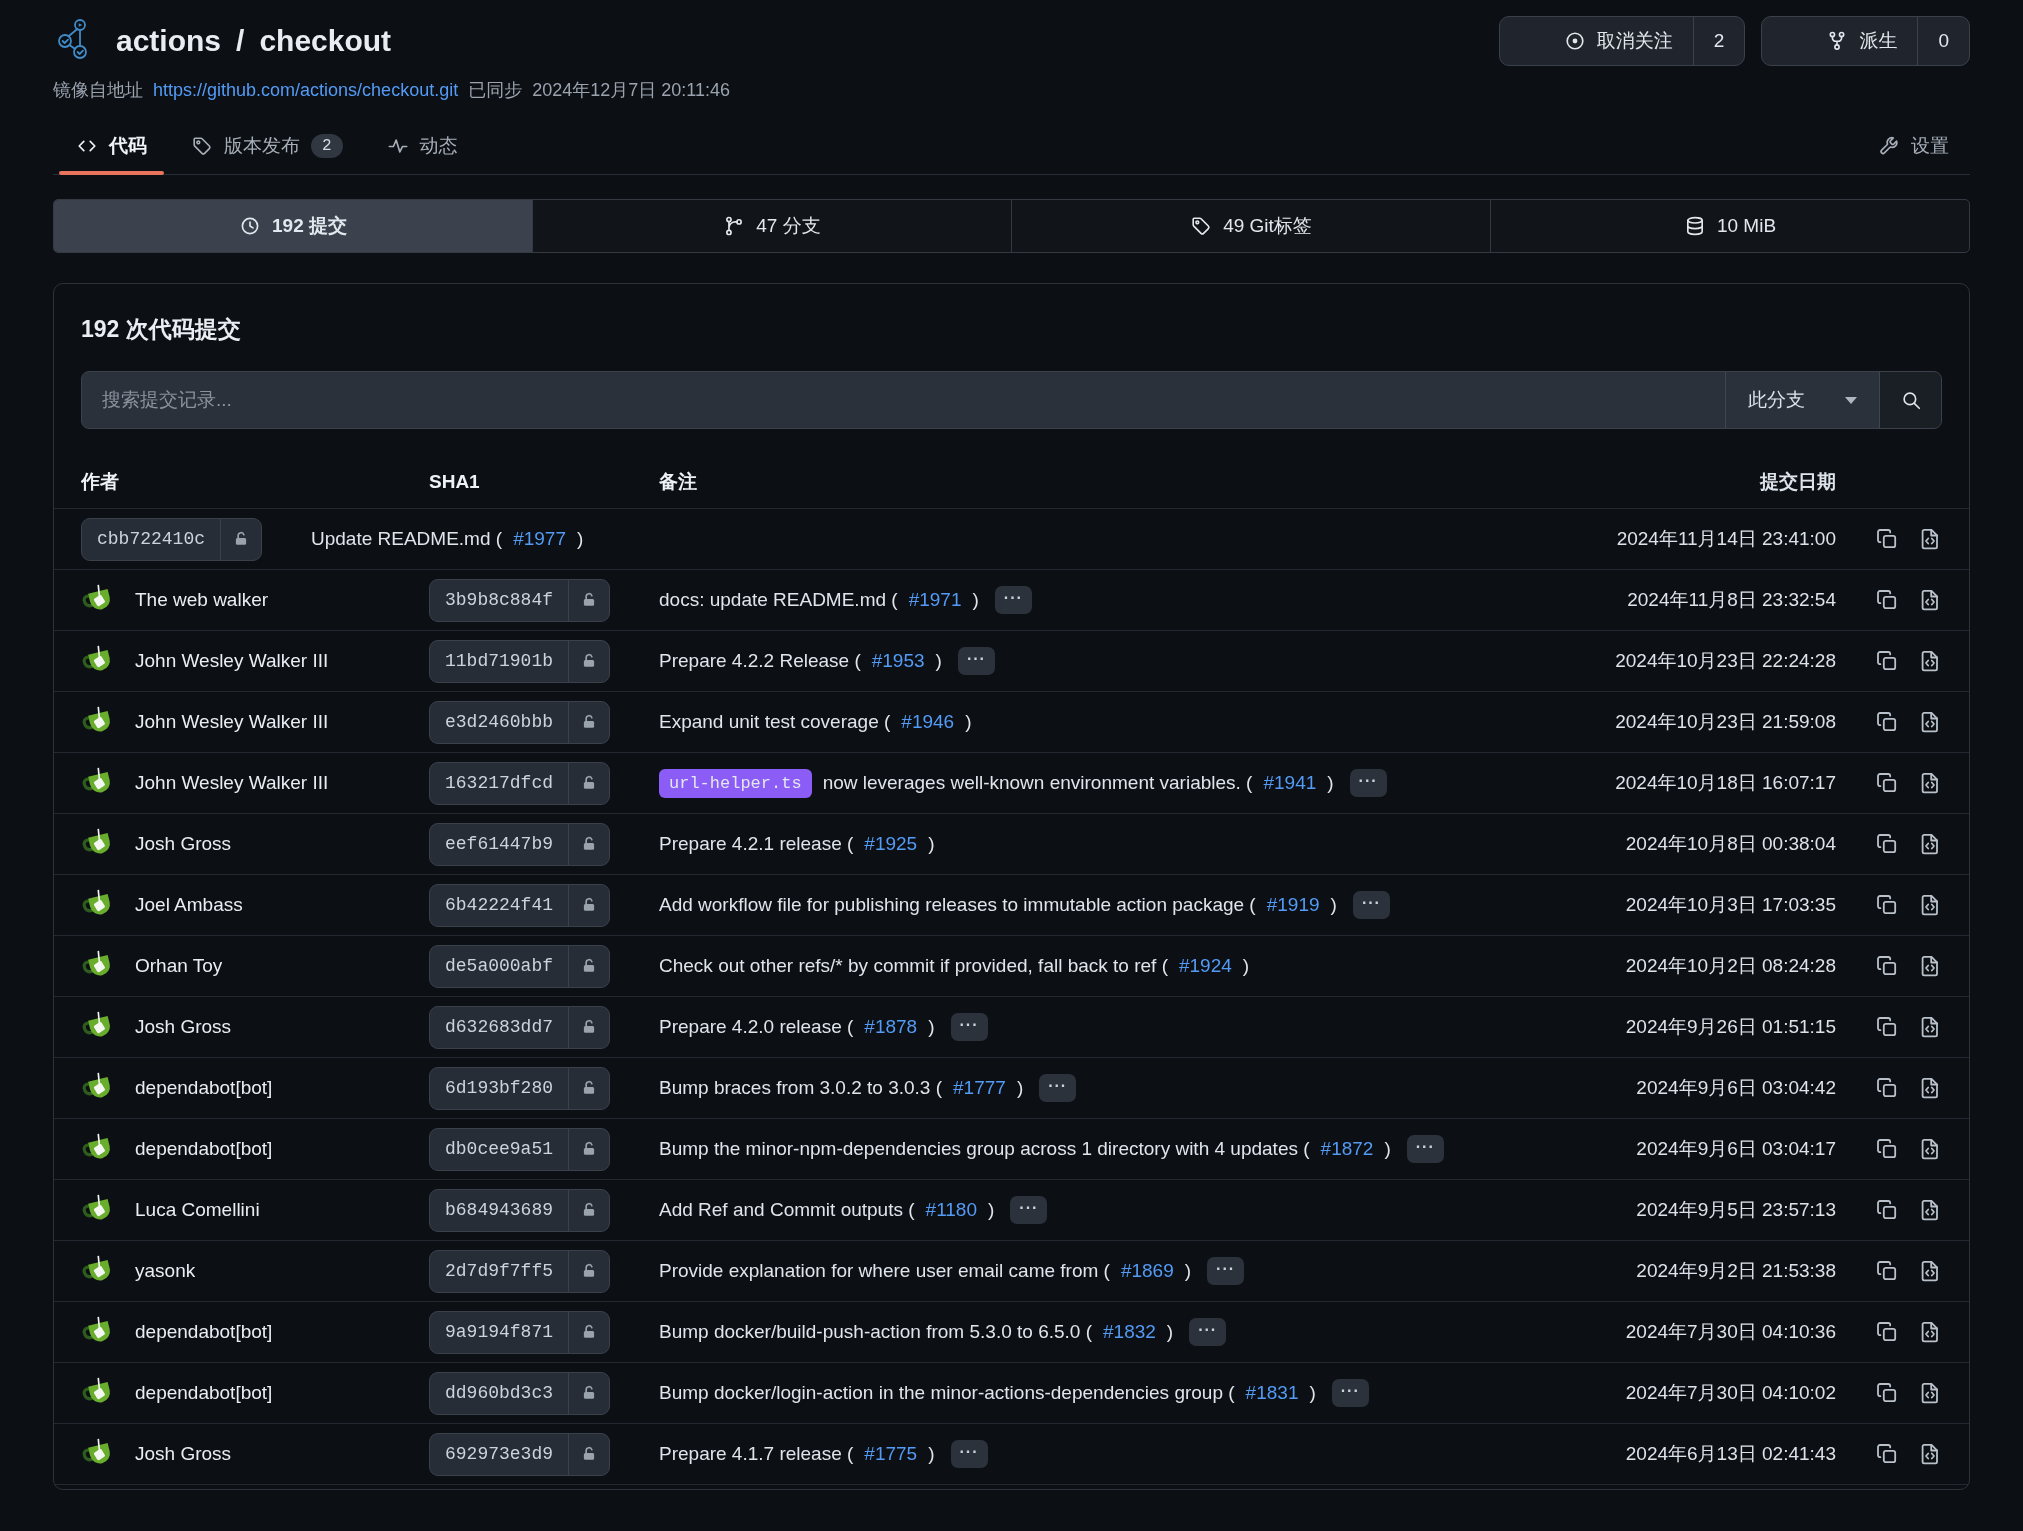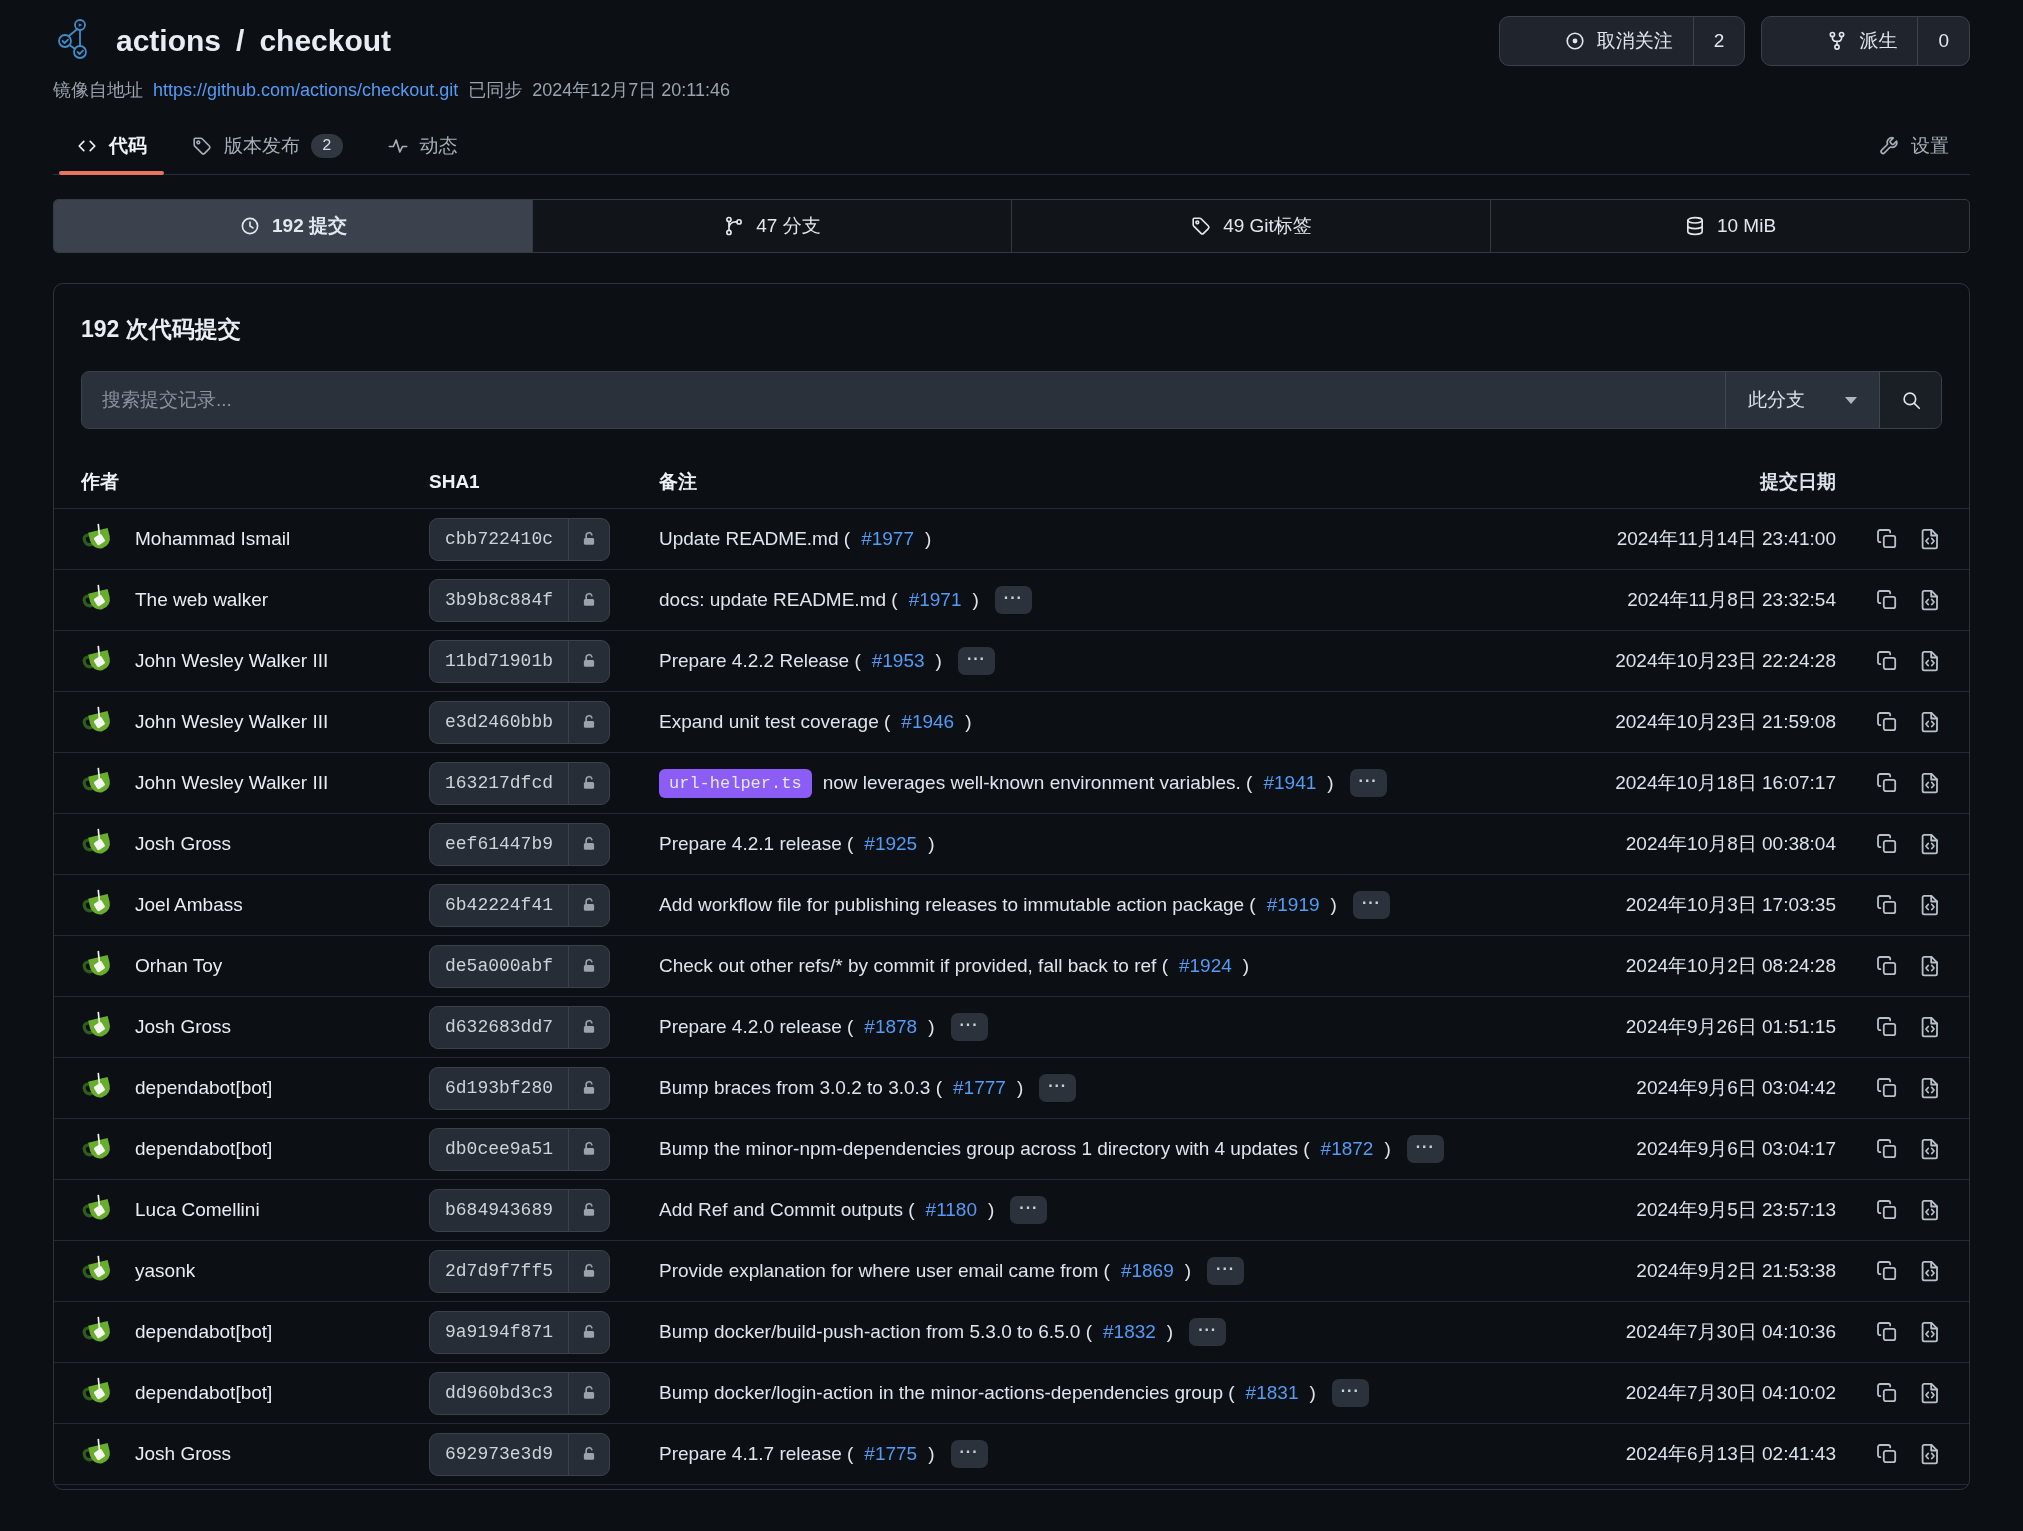--- a/index.html
+++ b/index.html
@@ -293,26 +293,20 @@
     <div class="table">
       <div class="thead">
         <div class="col-author">作者</div>
         <div class="col-sha">SHA1</div>
         <div class="col-msg">备注</div>
         <div class="col-date">提交日期</div>
         <div class="col-acts"></div>
       </div>
       <div>
   <div class="row">
-    <div class="col-author">
-      <svg class="avatar">
-                <use href="#i-avatar-cup"></use>
-              </svg>
-      <span class="author-name">Mohammad Ismail</span>
-    </div>
     <div class="col-sha">
       <span class="sha-badge">
         <span class="sha-text mono">cbb722410c</span>
         <span class="sha-lock">
           <svg class="i" viewBox="0 0 24 24">
                     <use href="#i-lock-open"></use>
                   </svg>
         </span>
       </span>
     </div>

